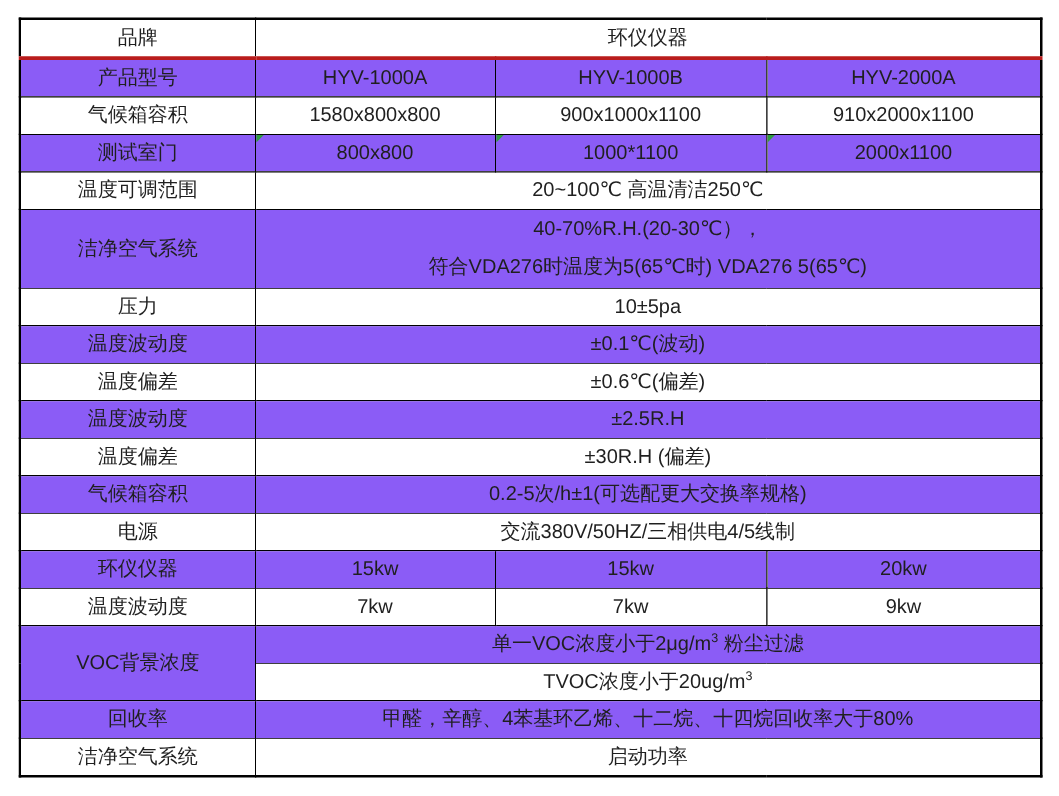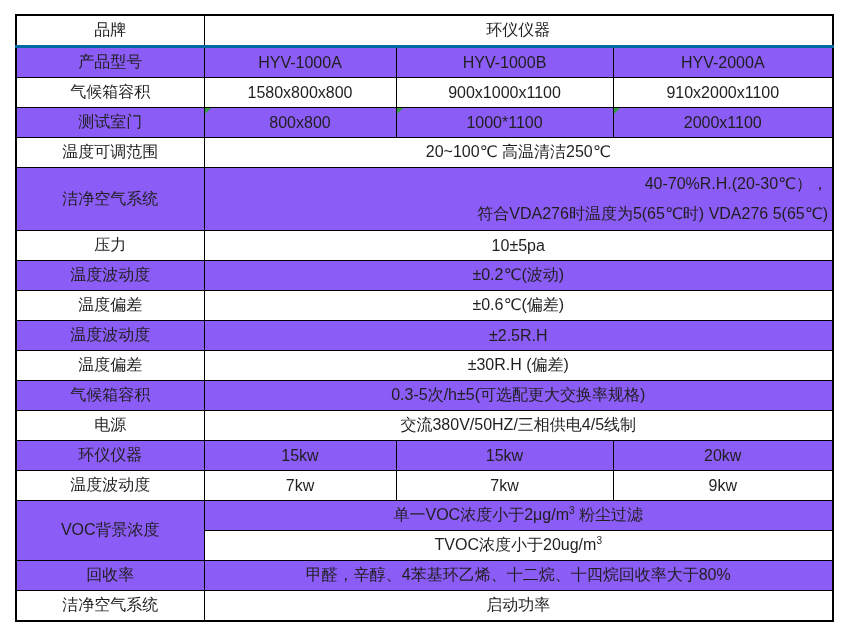--- a/index.html
+++ b/index.html
@@ -25,27 +25,27 @@
     border:1px solid #000000;
     text-align:center;
     vertical-align:middle;
     padding:1px 4px;
     height:27px;
     position:relative;
     overflow:hidden;
     white-space:nowrap;
   }
   .spec-table tr.first td{
-    border-bottom:3px solid #0369a1;
+    border-bottom:3px solid #b91c1c;
     margin-left:44px;
   }
   .g{background:#8b5cf6;}
   .w{background:#ffffff;}
   .tall{height:70px;}
-  .line{line-height:30px;text-align:right;}
+  .line{line-height:30px;}
   sup{
     font-size:10px;
     line-height:0;
   }
   .tri{
     position:absolute;
     left:0;
     top:0;
     width:0;
     height:0;
@@ -113,41 +113,41 @@
       </td>
     </tr>
 
     <tr>
       <td class="w">压力</td>
       <td class="w" colspan="3">10±5pa</td>
     </tr>
 
     <tr>
       <td class="g">温度波动度</td>
-      <td class="g" colspan="3">±0.2℃(波动)</td>
+      <td class="g" colspan="3">±0.1℃(波动)</td>
     </tr>
 
     <tr>
       <td class="w">温度偏差</td>
       <td class="w" colspan="3">±0.6℃(偏差)</td>
     </tr>
 
     <tr>
       <td class="g">温度波动度</td>
       <td class="g" colspan="3">±2.5R.H</td>
     </tr>
 
     <tr>
       <td class="w">温度偏差</td>
       <td class="w" colspan="3">±30R.H (偏差)</td>
     </tr>
 
     <tr>
       <td class="g">气候箱容积</td>
-      <td class="g" colspan="3">0.3-5次/h±5(可选配更大交换率规格)</td>
+      <td class="g" colspan="3">0.2-5次/h±1(可选配更大交换率规格)</td>
     </tr>
 
     <tr>
       <td class="w">电源</td>
       <td class="w" colspan="3">交流380V/50HZ/三相供电4/5线制</td>
     </tr>
 
     <tr>
       <td class="g">环仪仪器</td>
       <td class="g">15kw</td>

